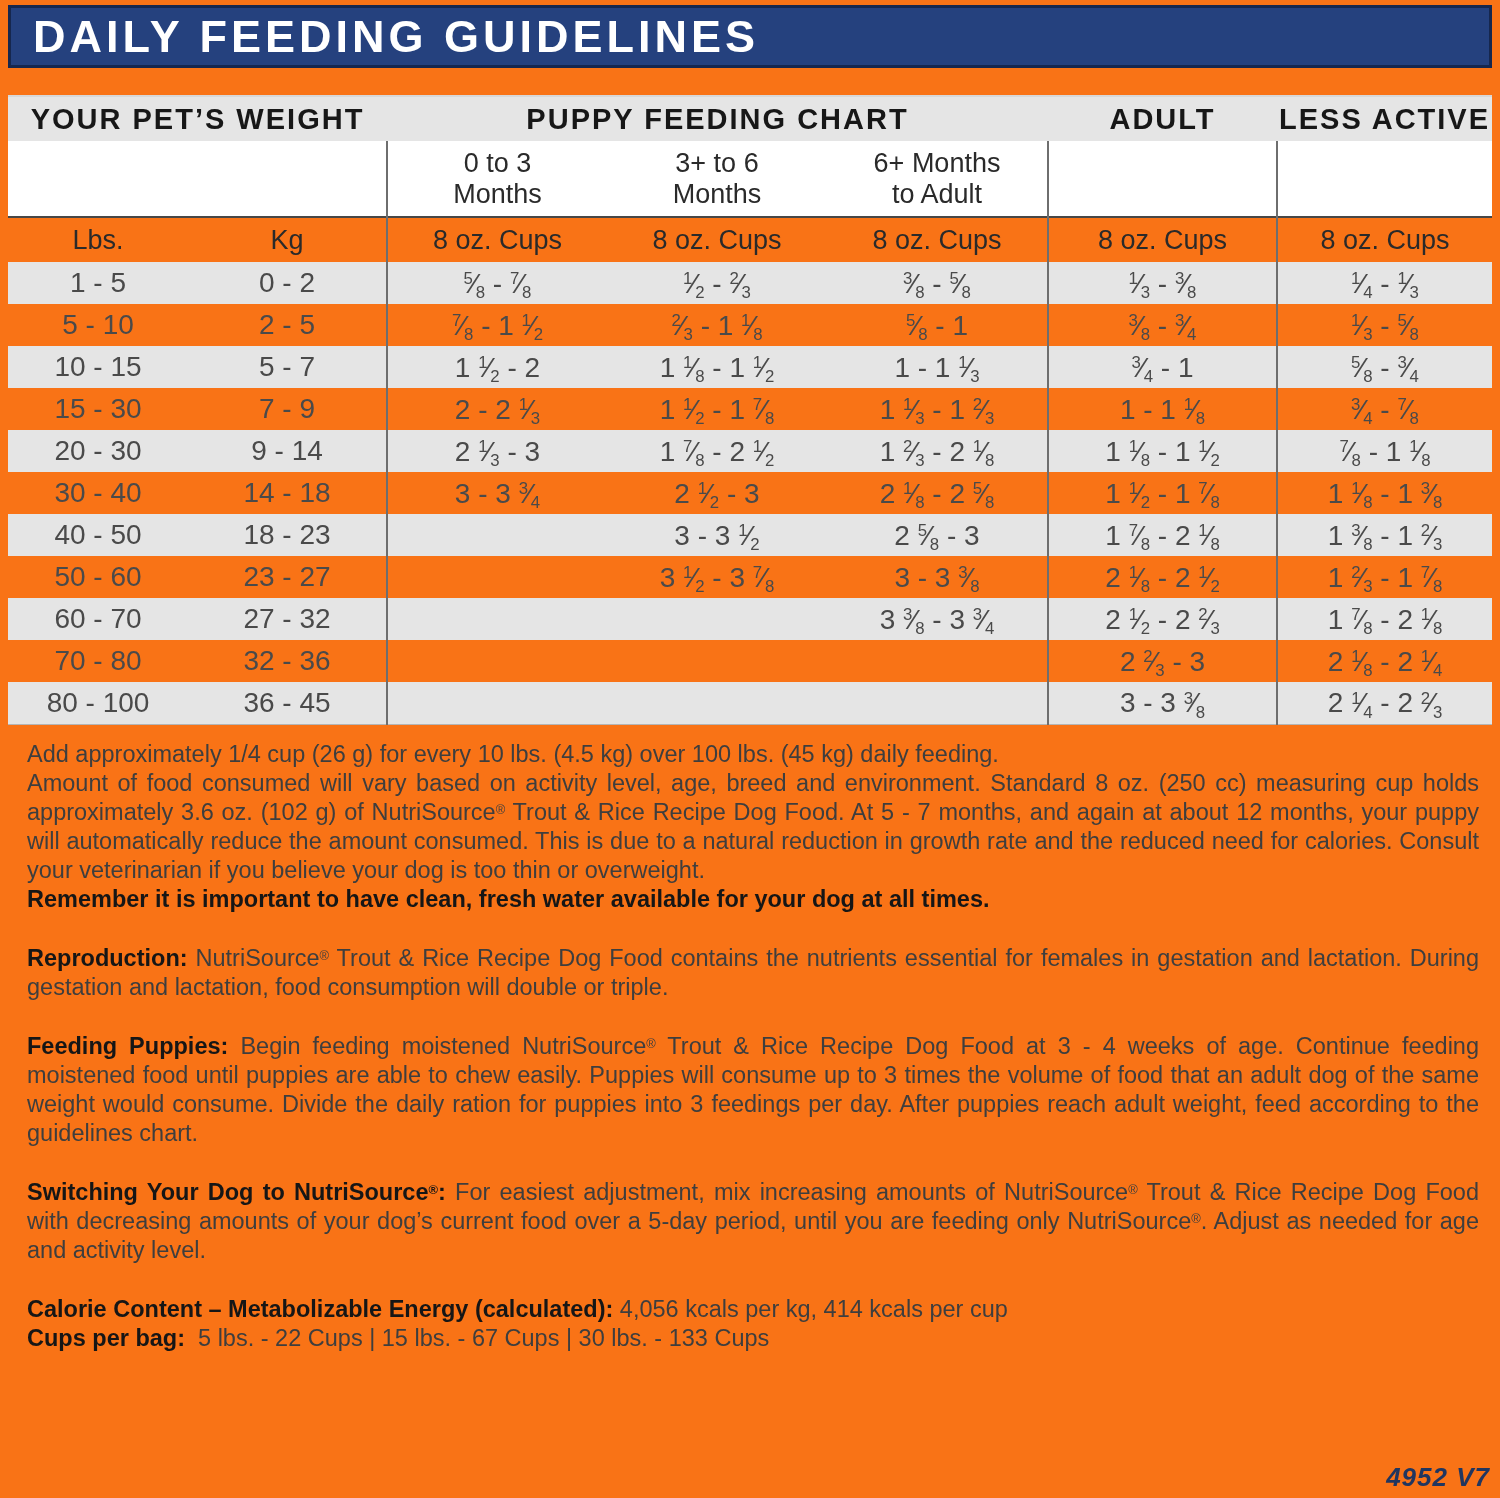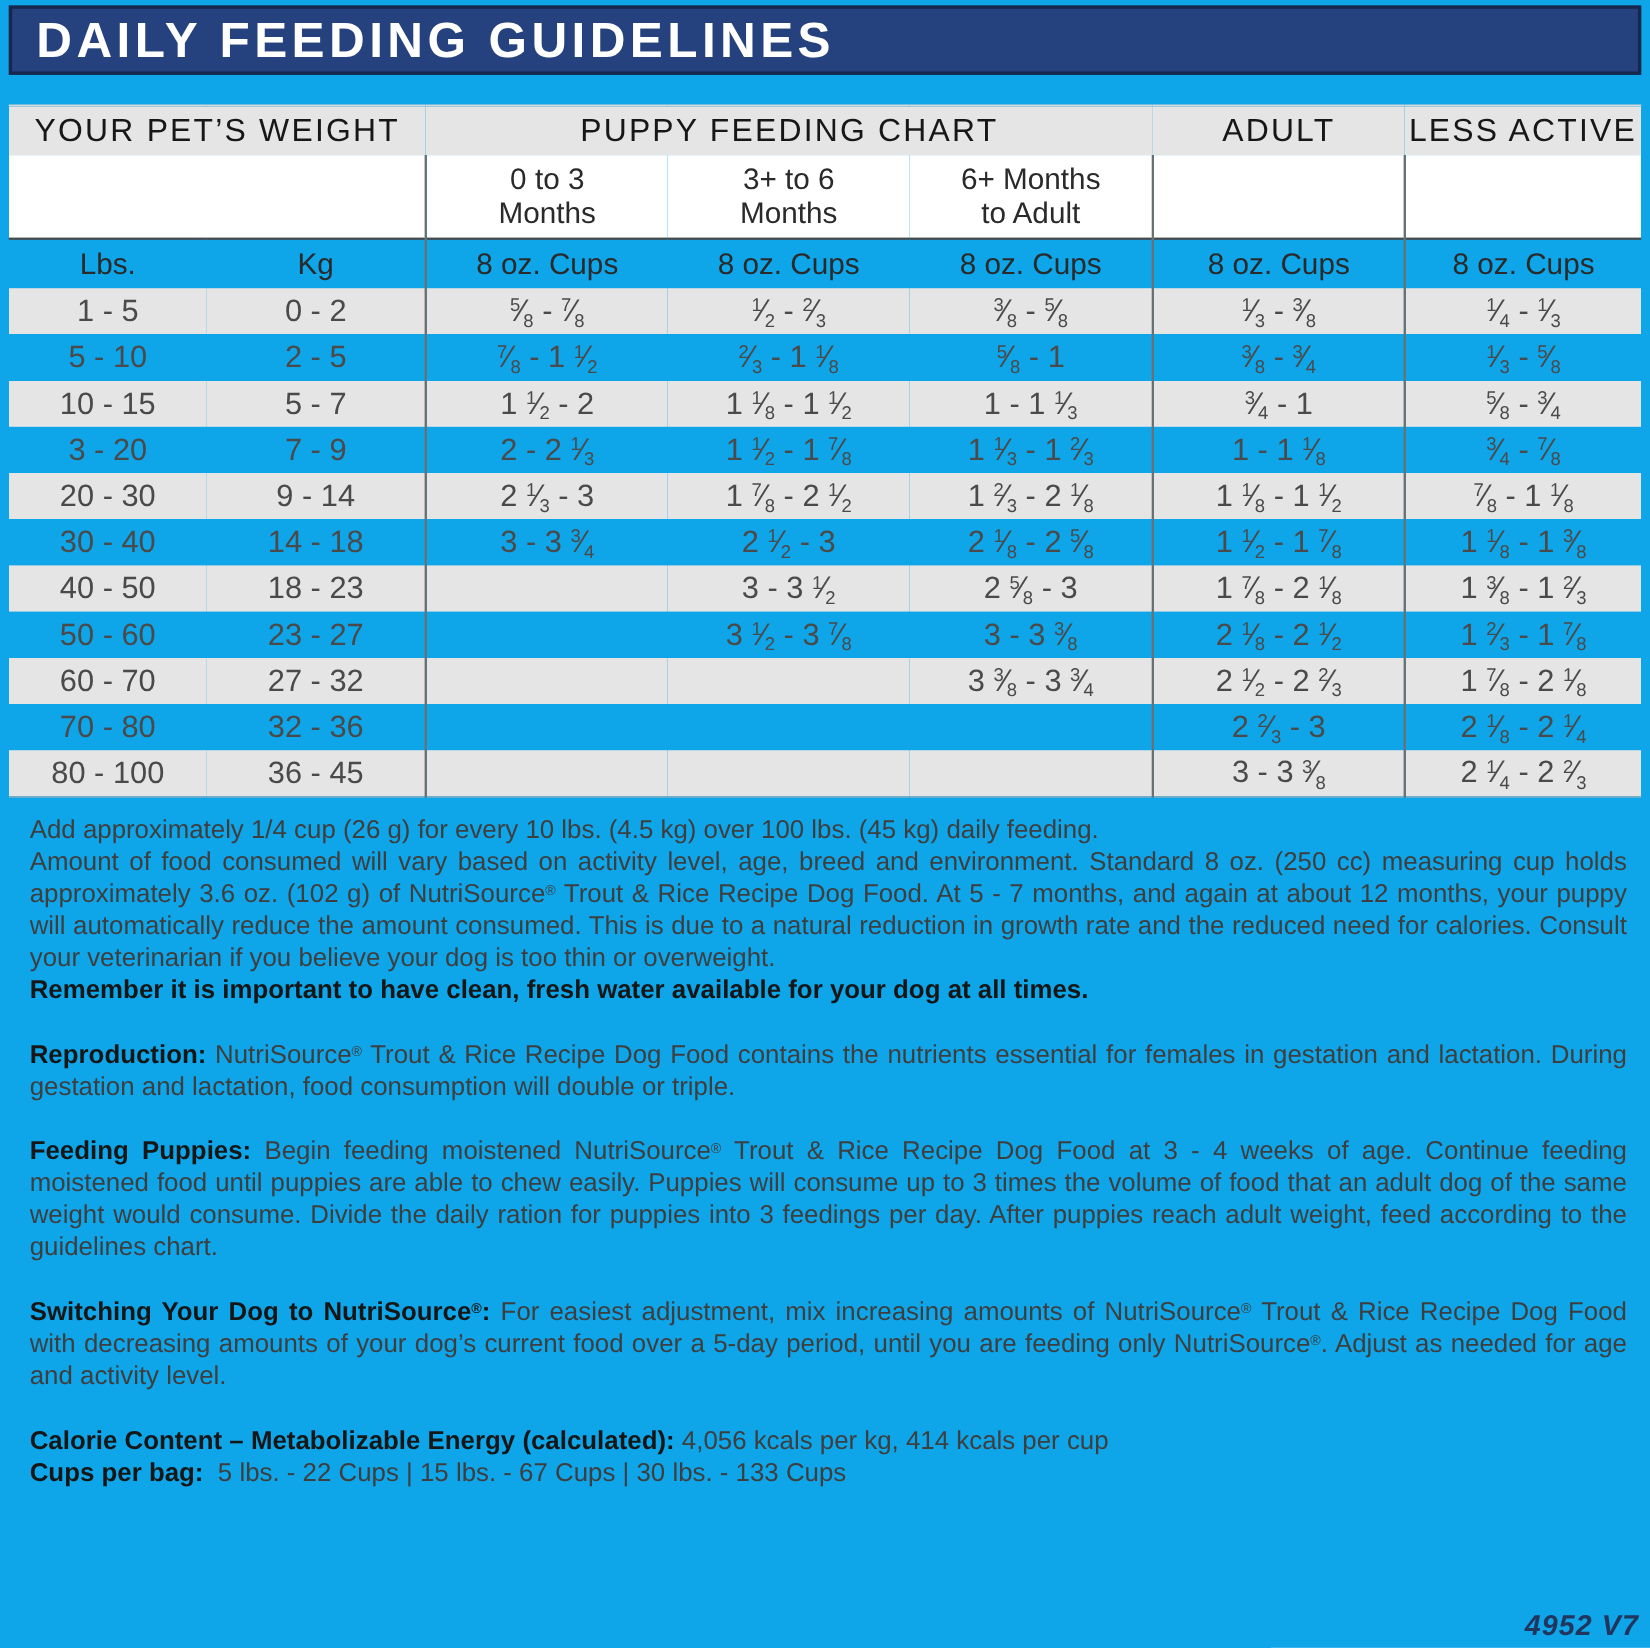--- a/index.html
+++ b/index.html
@@ -1,33 +1,33 @@
 <!DOCTYPE html>
 <html><head>
 <meta charset="utf-8">
 <style>
   html,body { margin:0; padding:0; background:#ffffff; }
   body { width:1500px; height:1498px; overflow:hidden;
          font-family:"Liberation Sans", sans-serif; }
-  .page { position:relative; width:1500px; height:1498px; background:#0ea5e9; }
+  .page { position:relative; width:1500px; height:1498px; background:#f97316; }
 
   
   .title-bar { position:absolute; left:8px; top:5px; width:1484px; height:63px;
                background:#25417e; border:3px solid #16274e; box-sizing:border-box;
                display:flex; align-items:center; }
   .title-bar .title-text { color:#ffffff; font-weight:bold; font-size:45px;
                letter-spacing:4px; padding-left:22px; white-space:nowrap; }
 
   
   .table-wrap { position:absolute; left:8px; top:95px; width:1484px; }
   table.feed { border-collapse:collapse; width:1484px; table-layout:fixed; }
   table.feed th, table.feed td { padding:0; text-align:center; overflow:hidden; }
 
   tr.band { height:45px; background:#e5e5e5; }
-  tr.band th { font-size:29px; font-weight:normal; color:#171717; letter-spacing:2px;
+  tr.band th { font-size:29px; font-weight:bold; color:#171717; letter-spacing:2px;
                border-top:2px solid #d8d8d8; white-space:nowrap; }
 
   tr.months { height:76px; background:#ffffff; }
   tr.months td { font-size:27px; color:#2a2a2a; line-height:31px; vertical-align:middle; }
 
   tr.units { height:45px; }
   tr.units td { font-size:27px; color:#2a2a2a; border-top:2px solid #474747; }
 
   tbody.rows tr { height:42px; }
   tbody.rows tr:nth-child(odd) { background:#e5e5e5; }
@@ -130,21 +130,21 @@
           <tr>
             <td>10 - 15</td>
             <td>5 - 7</td>
             <td class="vl">1 <span class="fr"><sup>1</sup><span class="sl">⁄</span><sub>2</sub></span> - 2</td>
             <td>1 <span class="fr"><sup>1</sup><span class="sl">⁄</span><sub>8</sub></span> - 1 <span class="fr"><sup>1</sup><span class="sl">⁄</span><sub>2</sub></span></td>
             <td>1 - 1 <span class="fr"><sup>1</sup><span class="sl">⁄</span><sub>3</sub></span></td>
             <td class="vl"><span class="fr"><sup>3</sup><span class="sl">⁄</span><sub>4</sub></span> - 1</td>
             <td class="vl"><span class="fr"><sup>5</sup><span class="sl">⁄</span><sub>8</sub></span> - <span class="fr"><sup>3</sup><span class="sl">⁄</span><sub>4</sub></span></td>
           </tr>
           <tr>
-            <td>3 - 20</td>
+            <td>15 - 30</td>
             <td>7 - 9</td>
             <td class="vl">2 - 2 <span class="fr"><sup>1</sup><span class="sl">⁄</span><sub>3</sub></span></td>
             <td>1 <span class="fr"><sup>1</sup><span class="sl">⁄</span><sub>2</sub></span> - 1 <span class="fr"><sup>7</sup><span class="sl">⁄</span><sub>8</sub></span></td>
             <td>1 <span class="fr"><sup>1</sup><span class="sl">⁄</span><sub>3</sub></span> - 1 <span class="fr"><sup>2</sup><span class="sl">⁄</span><sub>3</sub></span></td>
             <td class="vl">1 - 1 <span class="fr"><sup>1</sup><span class="sl">⁄</span><sub>8</sub></span></td>
             <td class="vl"><span class="fr"><sup>3</sup><span class="sl">⁄</span><sub>4</sub></span> - <span class="fr"><sup>7</sup><span class="sl">⁄</span><sub>8</sub></span></td>
           </tr>
           <tr>
             <td>20 - 30</td>
             <td>9 - 14</td>

